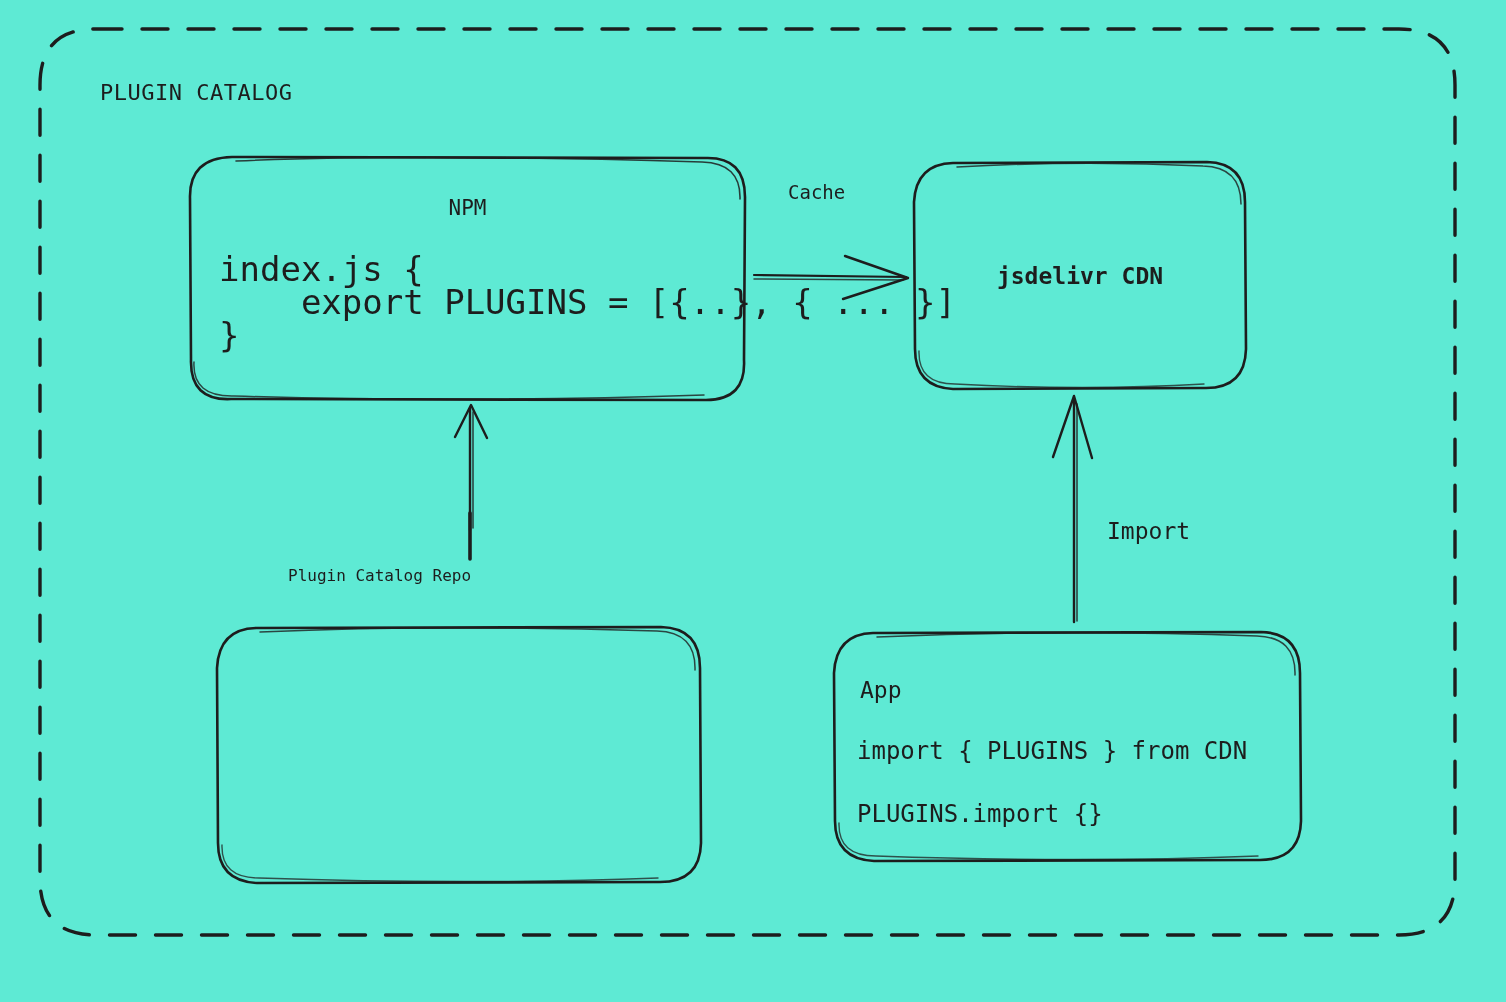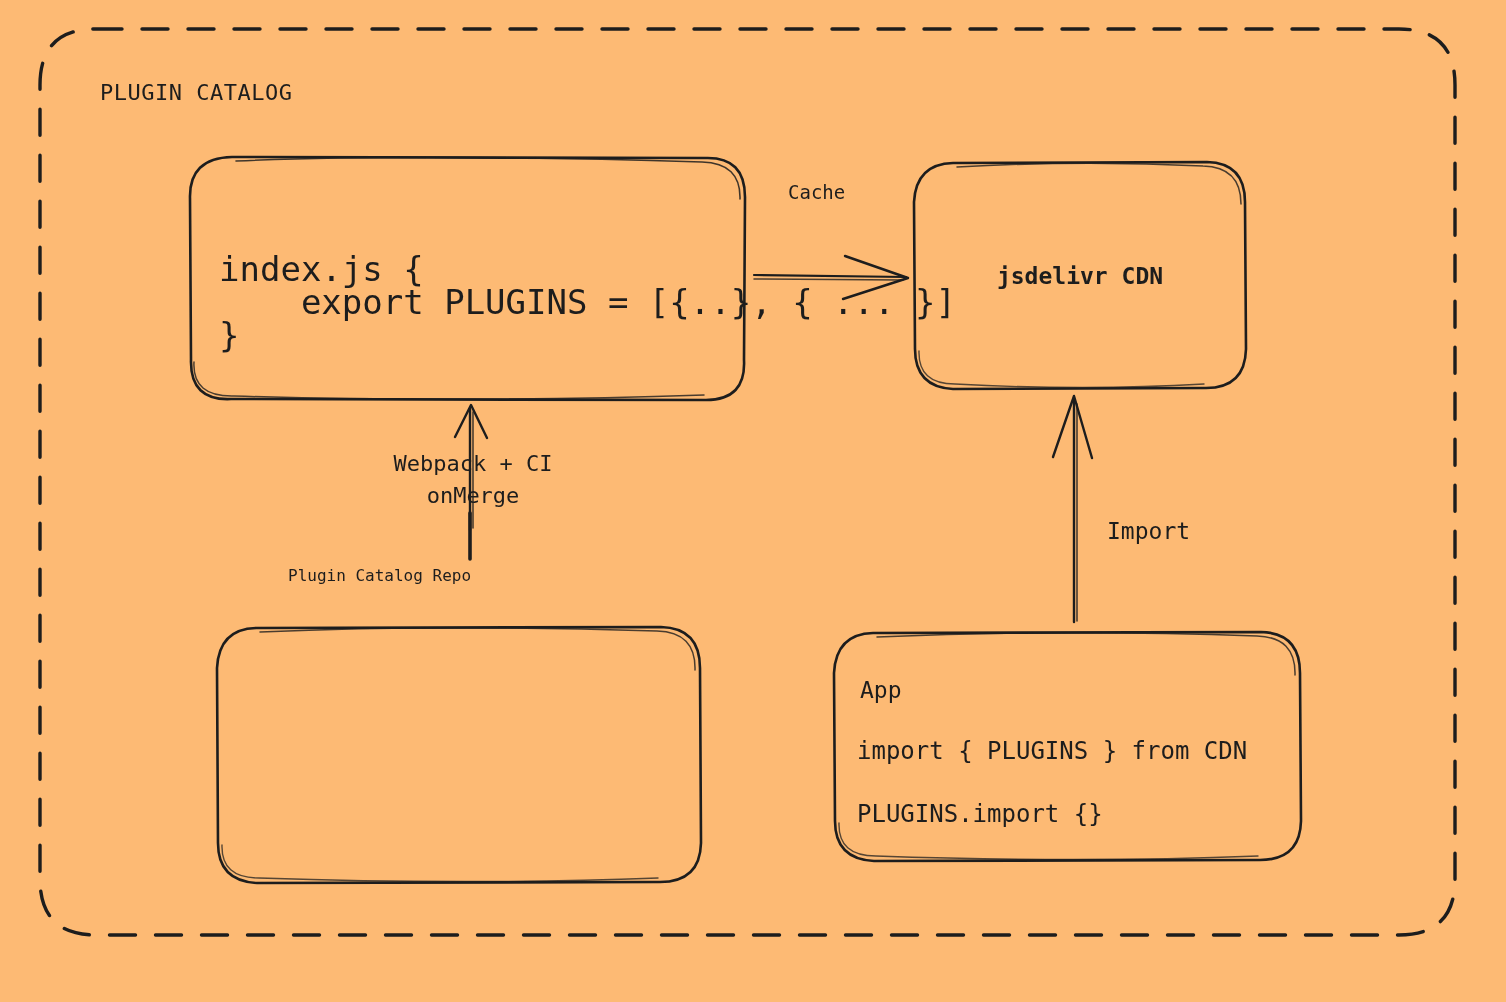--- a/index.html
+++ b/index.html
@@ -4,21 +4,21 @@
 <style>
   html, body {
     margin: 0;
     padding: 0;
     background: #ffffff;
   }
   #canvas {
     position: relative;
     width: 1506px;
     height: 1002px;
-    background: #fdba74;
+    background: #5eead4;
     font-family: "DejaVu Sans Mono", monospace;
     overflow: hidden;
   }
   #sketch {
     position: absolute;
     left: 0;
     top: 0;
     width: 1506px;
     height: 1002px;
   }
@@ -152,30 +152,29 @@
 
       <path d="M 1074,622 L 1074,400" stroke-width="2.4"></path>
       <path d="M 1077,621 L 1077,404" stroke-width="1.6" opacity="0.8"></path>
       <path d="M 1053,457 L 1074,396 L 1092,458" stroke-width="2.4"></path>
 
     </g>
   </svg>
 
   <div class="lbl" id="container-title">PLUGIN CATALOG</div>
 
+  <div class="lbl" id="npm-title">NPM</div>
   <div class="lbl" id="npm-code">index.js {
     export PLUGINS = [{..}, { ... }]
 }</div>
 
   <div class="lbl" id="cdn-title">jsdelivr CDN</div>
 
   <div class="lbl" id="cache-label">Cache</div>
 
-  <div class="lbl" id="build-label">Webpack + CI
-onMerge</div>
 
   <div class="lbl" id="repo-caption">Plugin Catalog Repo</div>
 
   <div class="lbl" id="app-title">App</div>
   <div class="lbl" id="app-code-1">import { PLUGINS } from CDN</div>
   <div class="lbl" id="app-code-2">PLUGINS.import {}</div>
 
   <div class="lbl" id="import-label">Import</div>
 
 </div>

